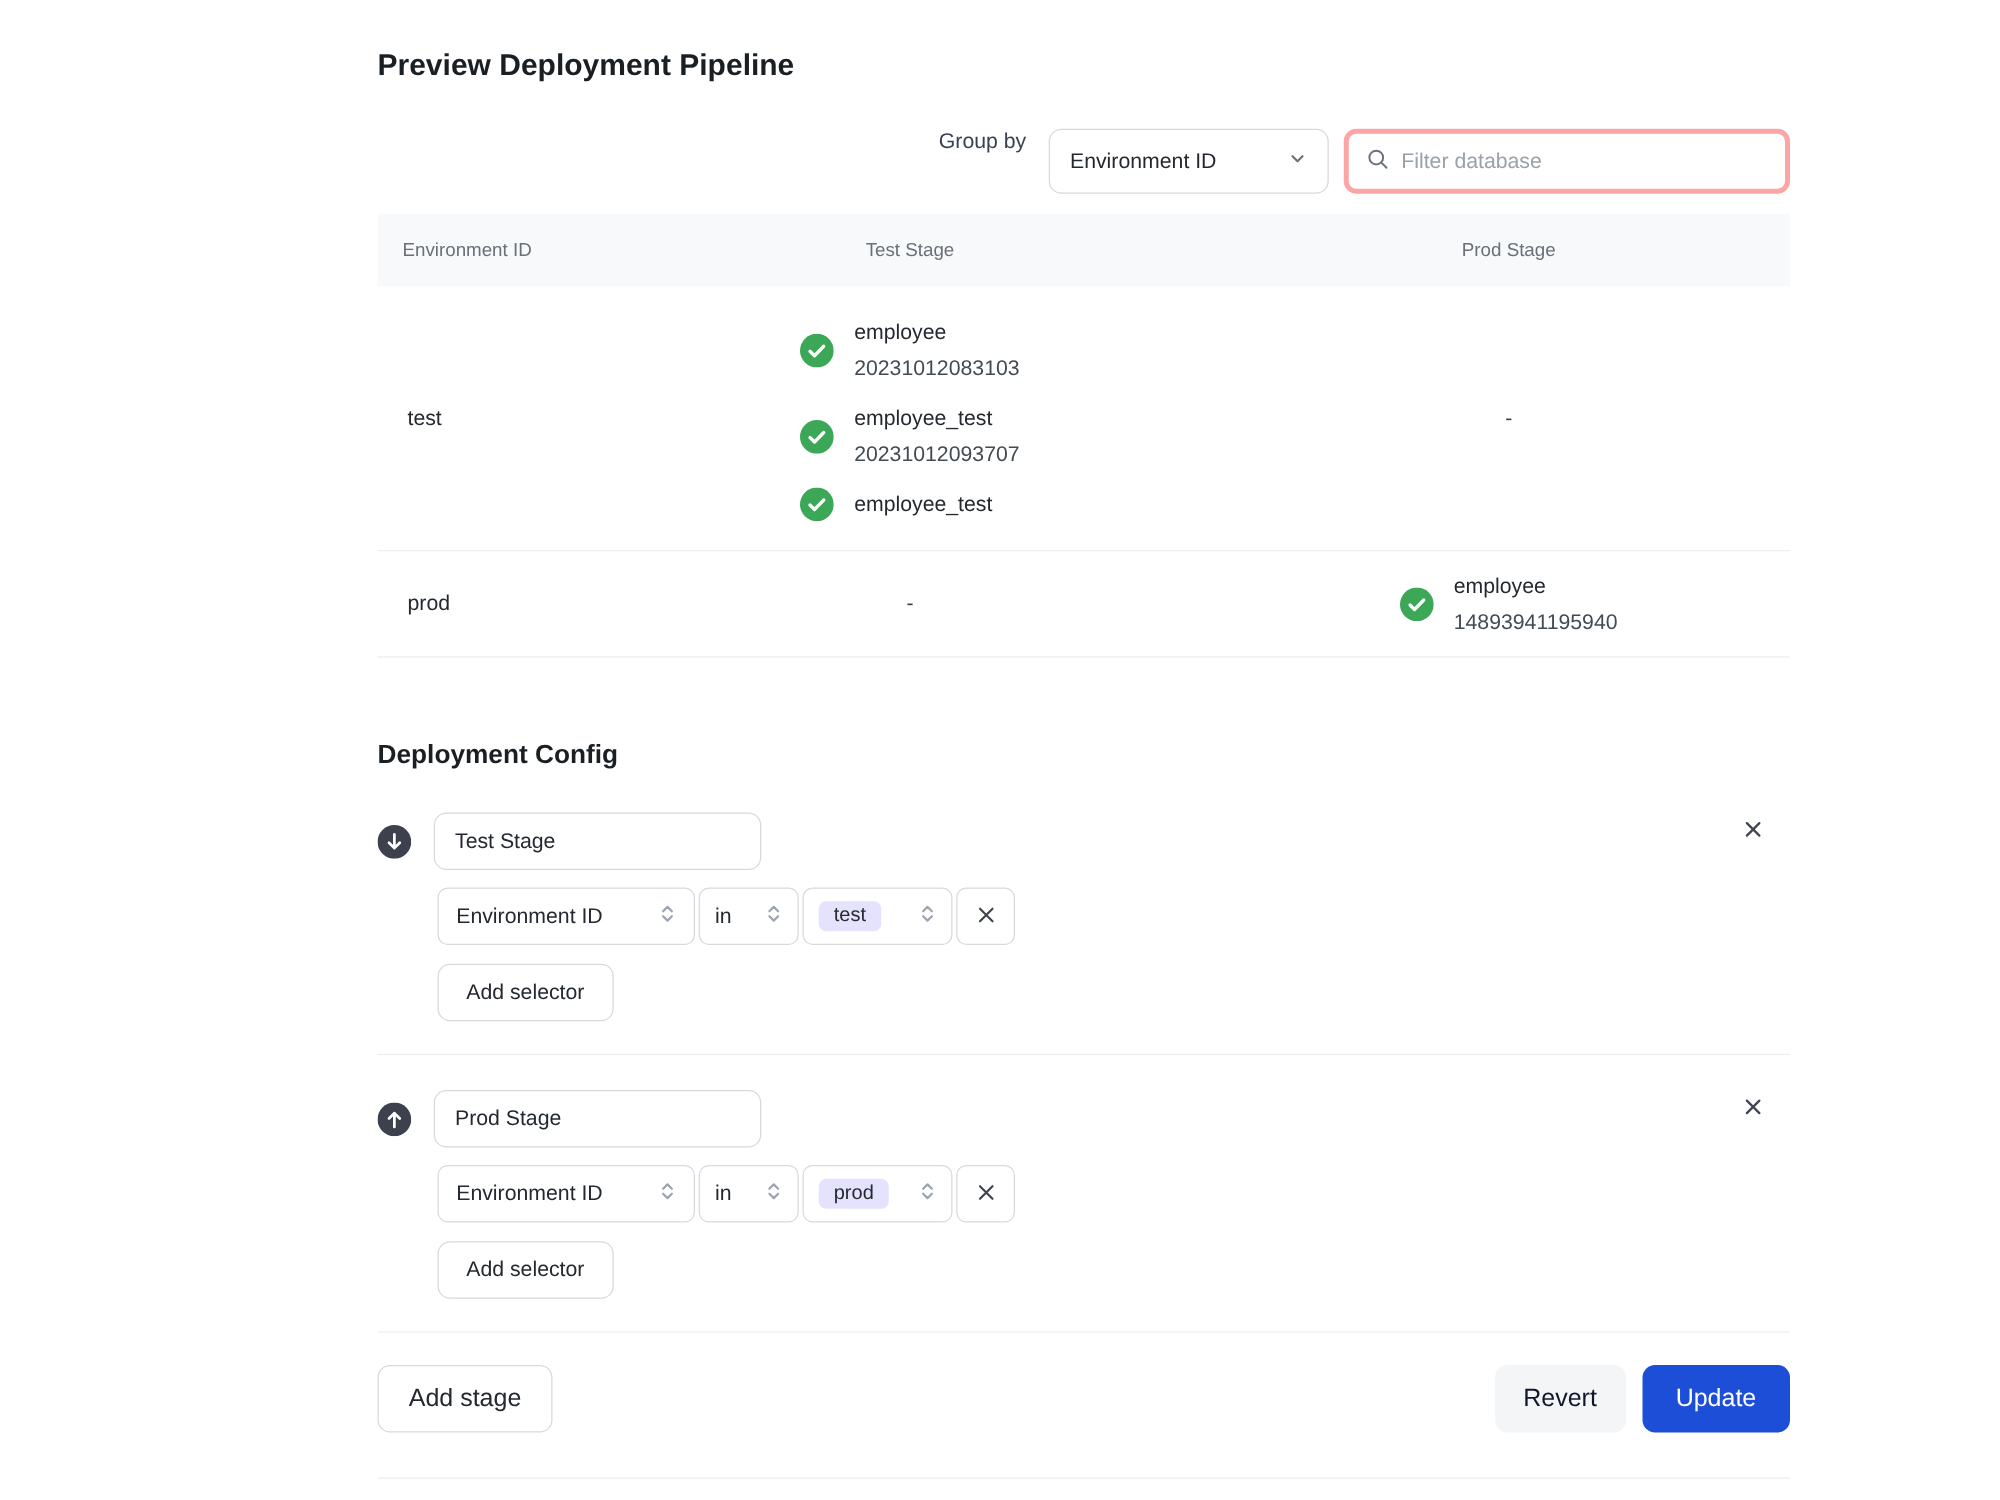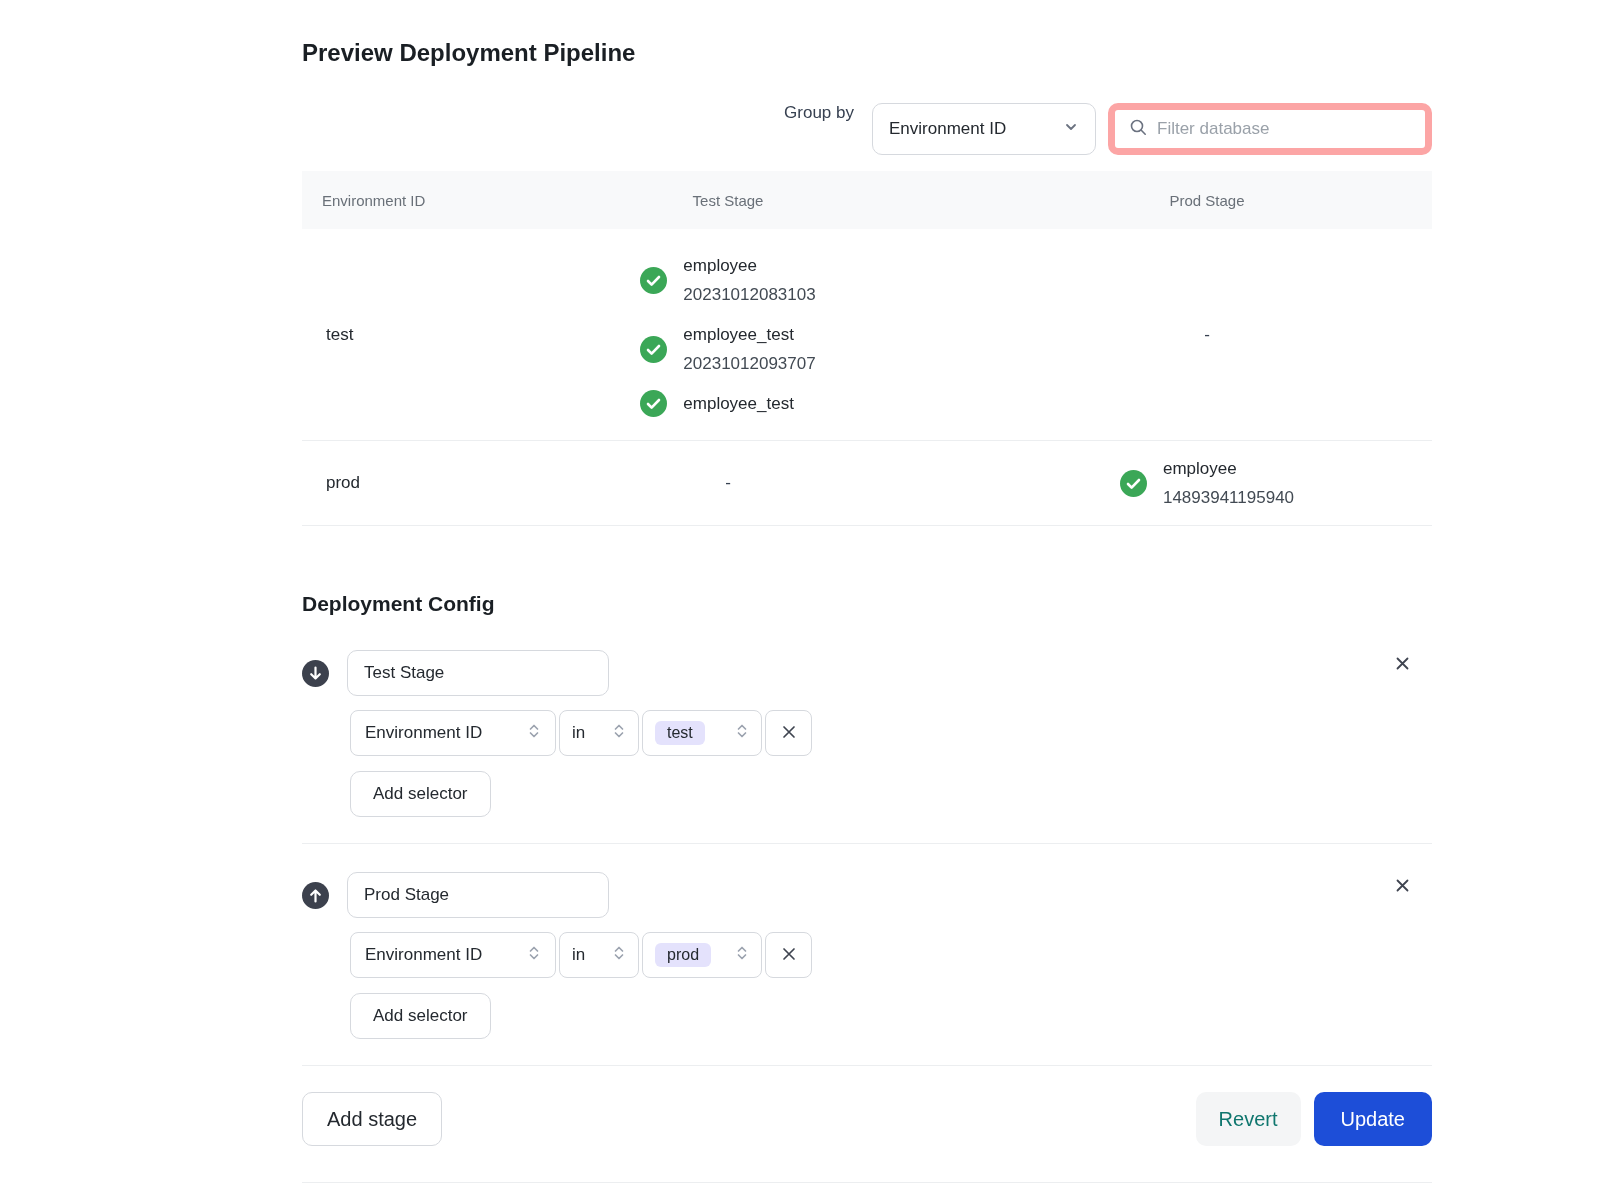--- a/index.html
+++ b/index.html
@@ -18,22 +18,22 @@
   .toolbar { display: flex; justify-content: flex-end; align-items: flex-start; margin-top: 36px; }
   .group-by-label { font-size: 17px; color: #374151; margin-right: 18px; }
   .select {
     display: flex; align-items: center; justify-content: space-between;
     width: 224px; height: 52px; padding: 0 16px;
     border: 1px solid #d6d9de; border-radius: 10px; background: #fff;
     font-size: 17px; color: #24292f; cursor: pointer;
   }
   .filter-box {
     display: flex; align-items: center; gap: 10px;
-    width: 324px; height: 52px; padding: 0 14px;
-    border: 7px solid #fca5a5; border-radius: 10px; background: #fff; margin-left: 12px;
+    width: 357px; height: 52px; padding: 0 14px;
+    border: 4px solid #fca5a5; border-radius: 10px; background: #fff; margin-left: 12px;
   }
   .filter-box input {
     border: none; outline: none; font-size: 17px; flex: 1;
     font-family: "Liberation Sans", sans-serif; color: #24292f;
   }
   .filter-box input::placeholder { color: #9aa1a9; }
 
   
   .table { margin-top: 16px; }
   .thead, .trow { display: grid; grid-template-columns: 172px 508px 450px; }
@@ -96,21 +96,21 @@
     border: 1px solid #d6d9de; border-radius: 10px; background: #fff;
     font-size: 17px; color: #24292f; cursor: pointer;
     font-family: "Liberation Sans", sans-serif;
   }
 
   
   .actions { display: flex; align-items: center; margin-top: 26px; }
   .btn { font-family: "Liberation Sans", sans-serif; font-size: 20px; border-radius: 10px; cursor: pointer; }
   .add-stage { height: 54px; padding: 0 24px; border: 1px solid #d6d9de; background: #fff; color: #24292f; }
   .actions-right { margin-left: auto; display: flex; gap: 13px; }
-  .revert { height: 54px; padding: 0 23px; border: none; background: #f4f5f6; color: #0f766e; }
+  .revert { height: 54px; padding: 0 23px; border: none; background: #f4f5f6; color: #0f172a; }
   .update { height: 54px; padding: 0 27px; border: none; background: #1d4ed8; color: #ffffff; }
 
   .final-divider { margin-top: 36px; border: none; border-top: 1px solid #eceef0; }
 </style>
 </head>
 <body>
 
 <div class="content">
 
   <h1 class="page-title">Preview Deployment Pipeline</h1>

